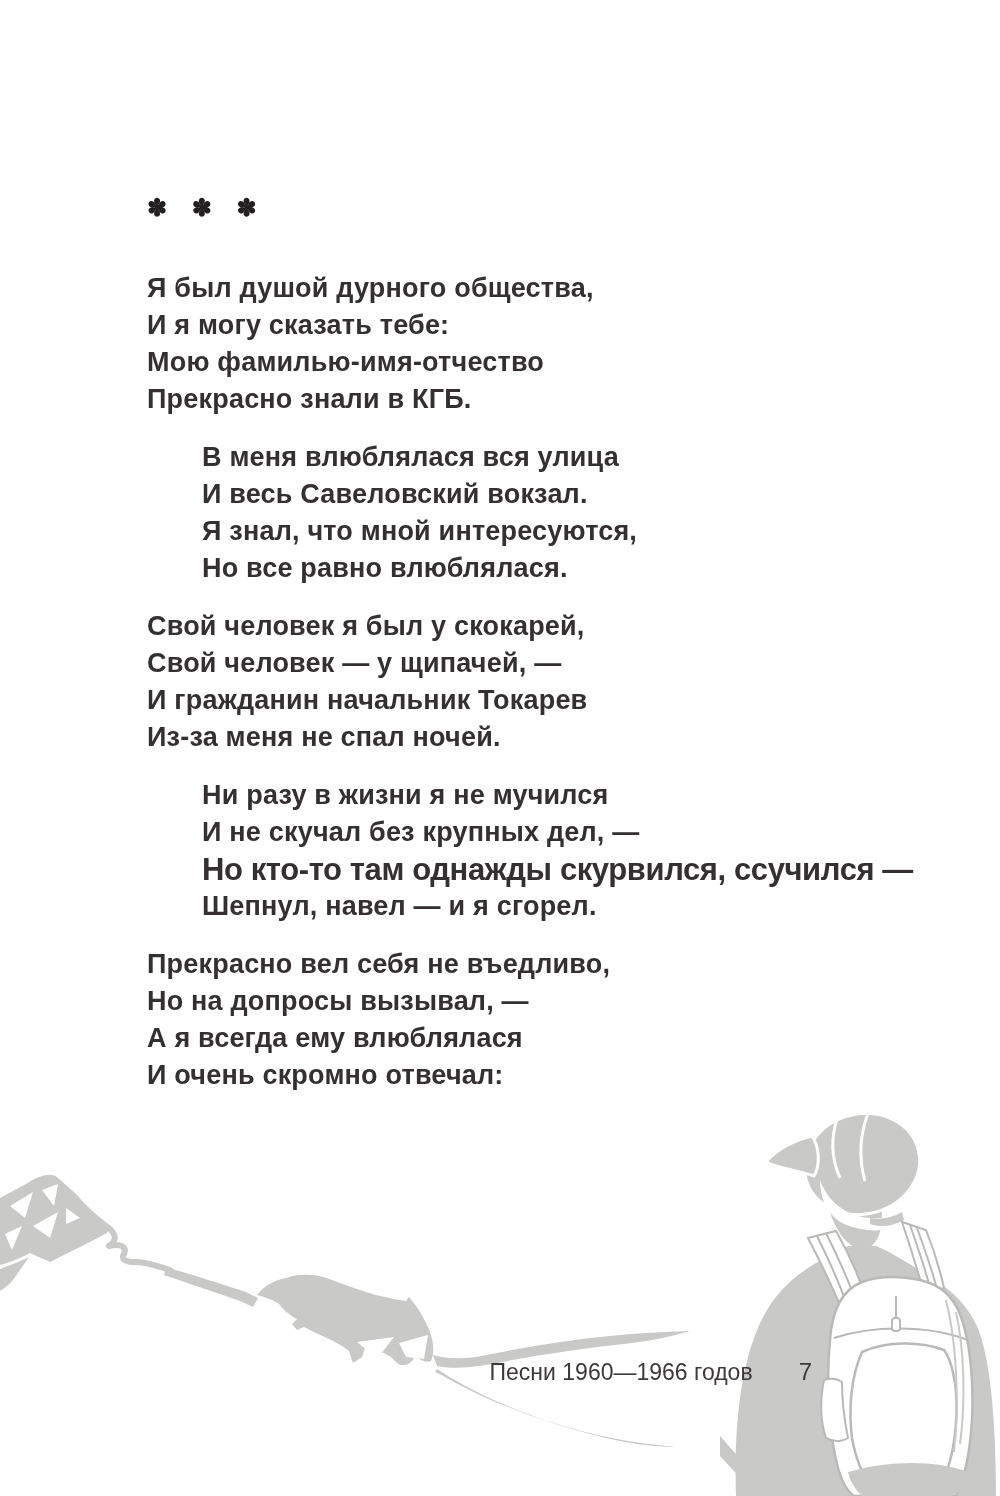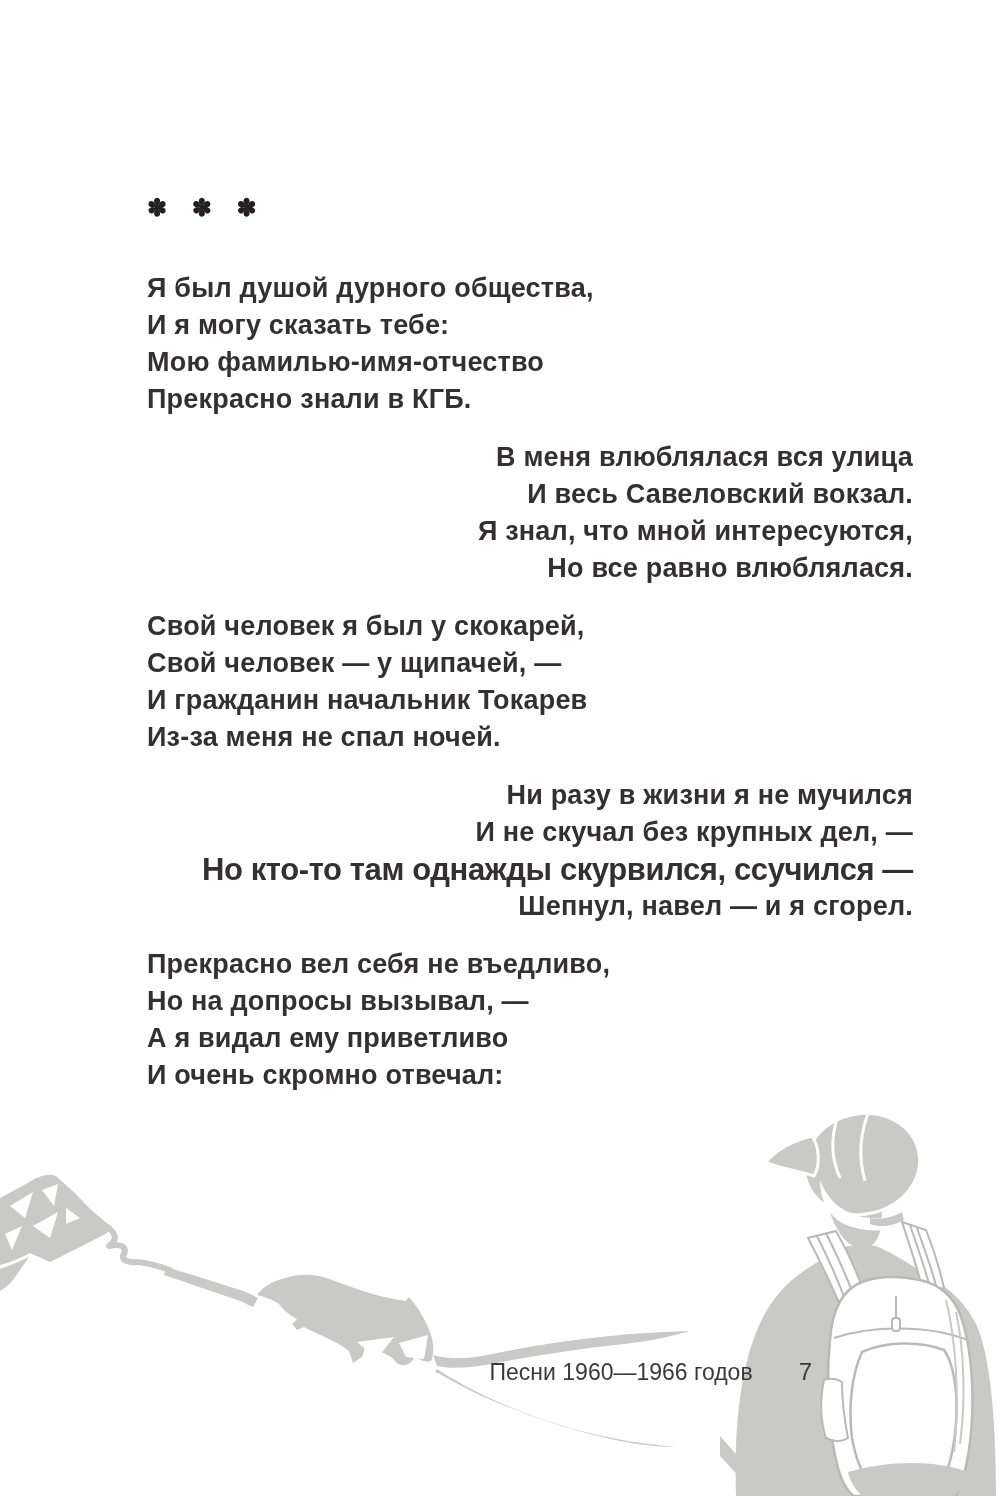--- a/index.html
+++ b/index.html
@@ -23,21 +23,21 @@
     position:absolute;
     left:147px;top:270px;
     font-size:27px;
     line-height:37px;
     color:#343031;
     z-index:3;
     letter-spacing:0.2px;
     font-weight:bold;
   }
   .stanza{margin:0 0 21px 0;}
-  .stanza.indent{margin-left:55px;text-align:right;}
+  .stanza.indent{margin-left:55px;}
   .line{white-space:nowrap;}
   
   .stanza:nth-child(4) .line:nth-child(3){font-size:31px;letter-spacing:-0.4px;}
   .footer{
     position:absolute;
     left:0;top:1358px;
     width:791px;
     display:flex;
     justify-content:flex-end;
     align-items:baseline;
@@ -80,21 +80,21 @@
       </div>
       <div class="stanza indent">
         <div class="line">Ни разу в жизни я не мучился</div>
         <div class="line">И не скучал без крупных дел, —</div>
         <div class="line">Но кто-то там однажды скурвился, ссучился —</div>
         <div class="line">Шепнул, навел — и я сгорел.</div>
       </div>
       <div class="stanza">
         <div class="line">Прекрасно вел себя не въедливо,</div>
         <div class="line">Но на допросы вызывал, —</div>
-        <div class="line">А я видал ему приветливо</div>
+        <div class="line">А я всегда ему влюблялася</div>
         <div class="line">И очень скромно отвечал:</div>
       </div>
     </div>
 
   <svg id="mountain" class="illu" width="700" height="290" viewBox="0 0 700 290">
     <g fill="#c9c9c8">
 
       <path d="M0,28 L26,14 C38,6 50,2 57,7 L76,24 C88,38 100,48 111,56 L107,63 C90,72 70,82 50,92 L30,83 C18,89 8,93 0,95 Z"></path>
 
       <path d="M0,99 C11,95 21,91 29,87 L13,110 C8,116 3,119 0,121 Z"></path>

